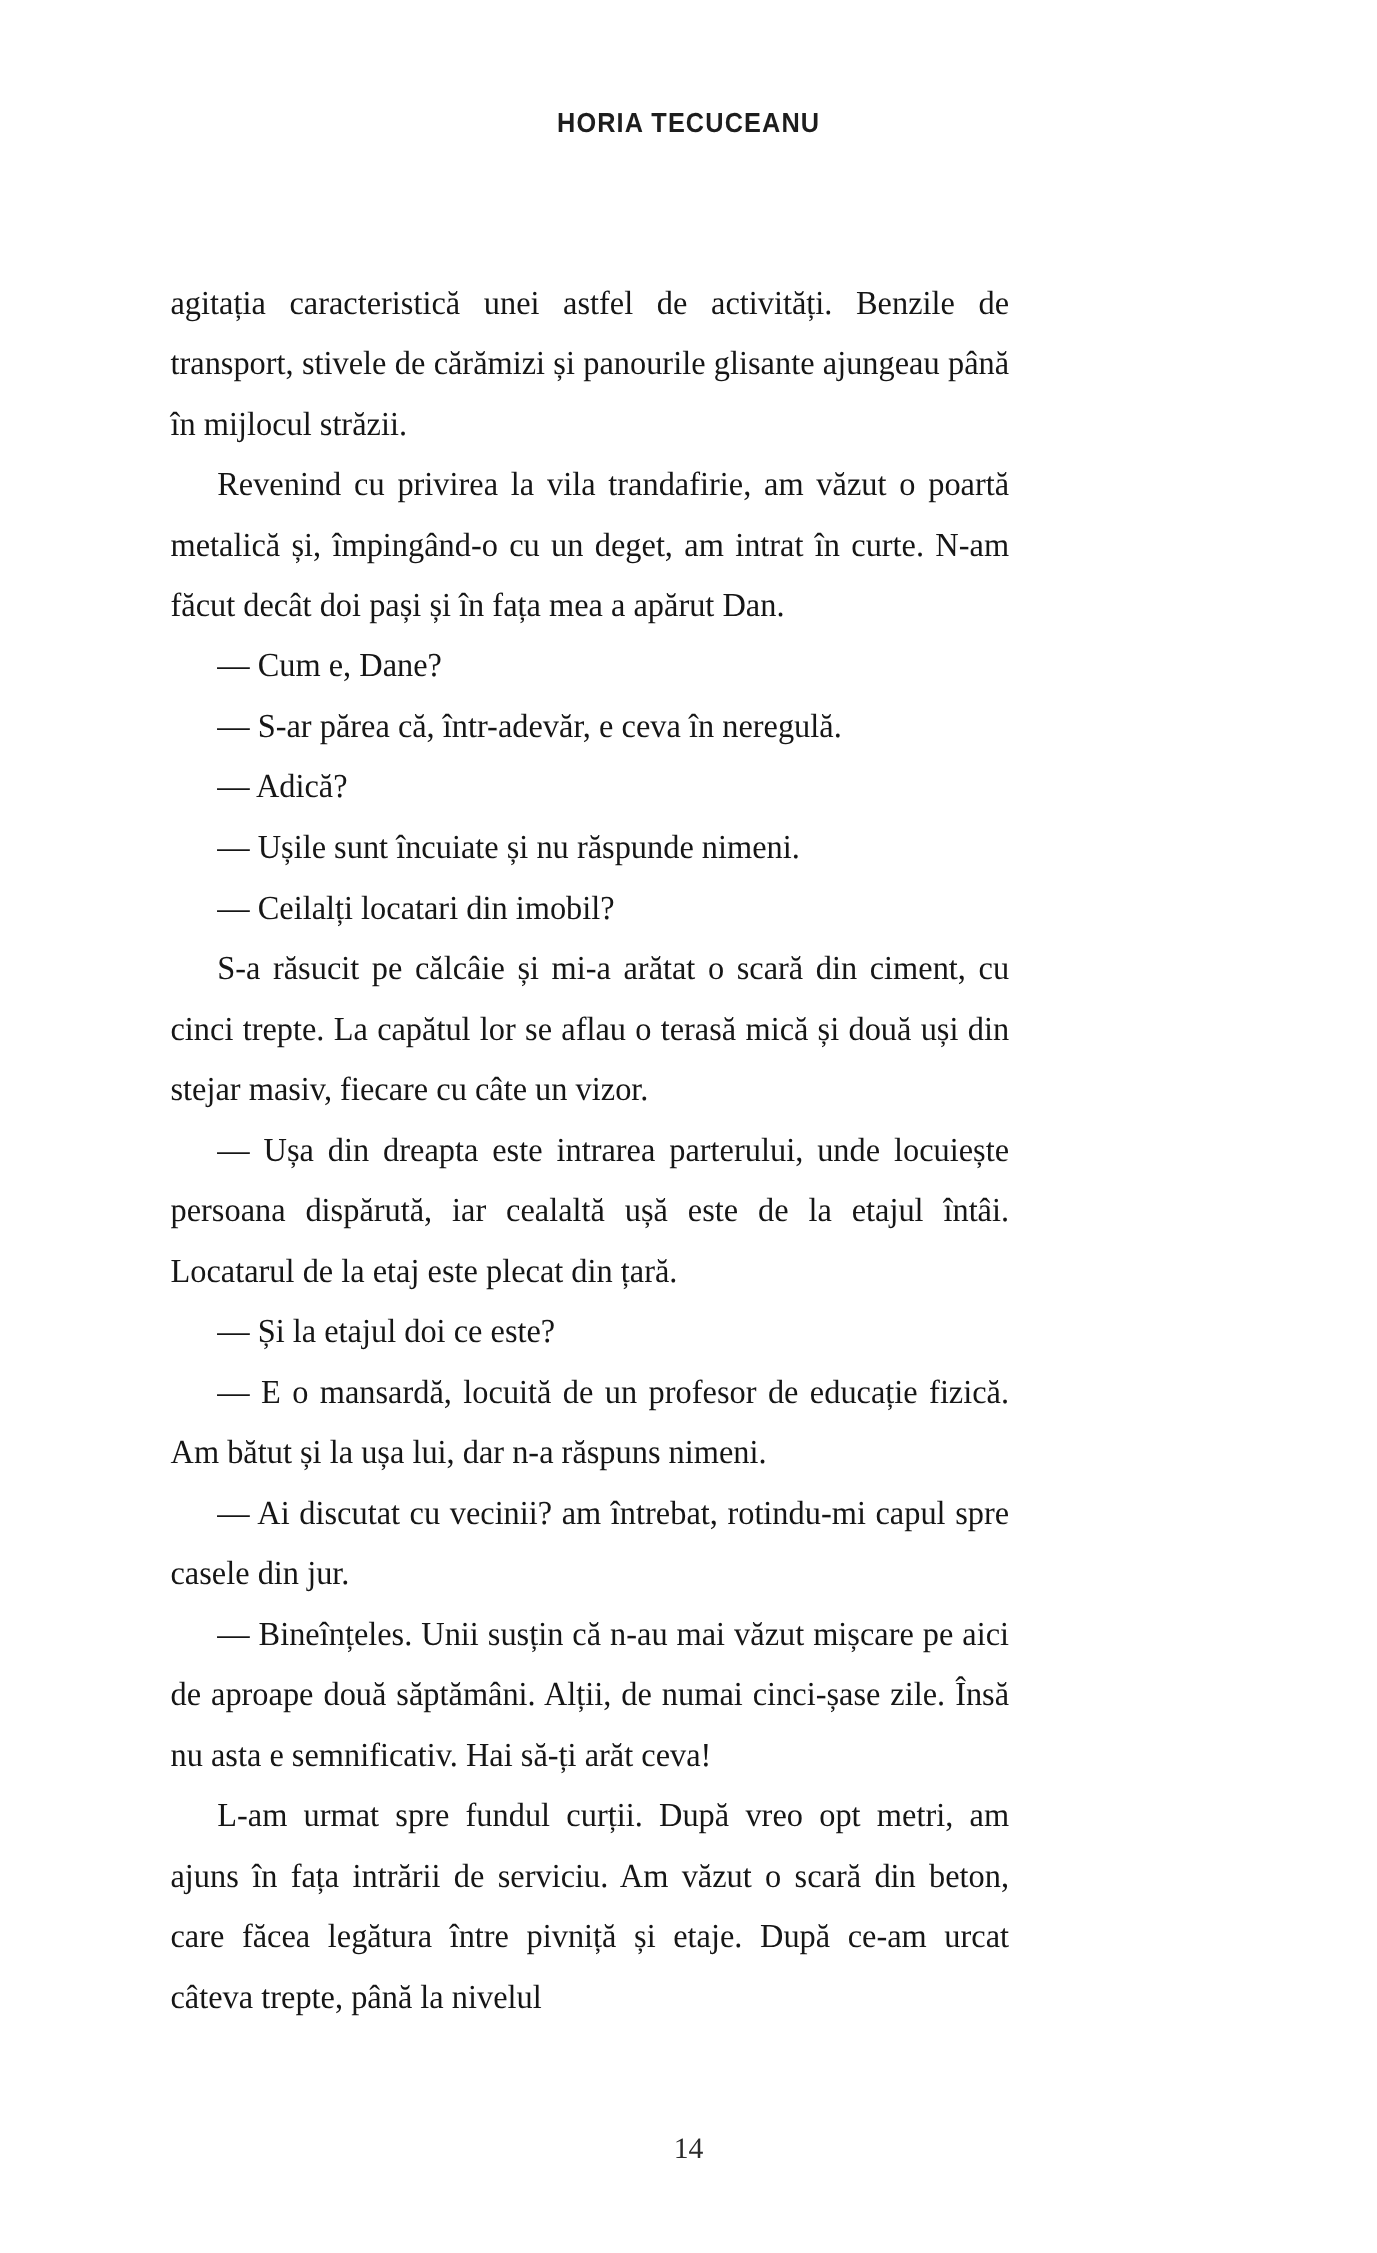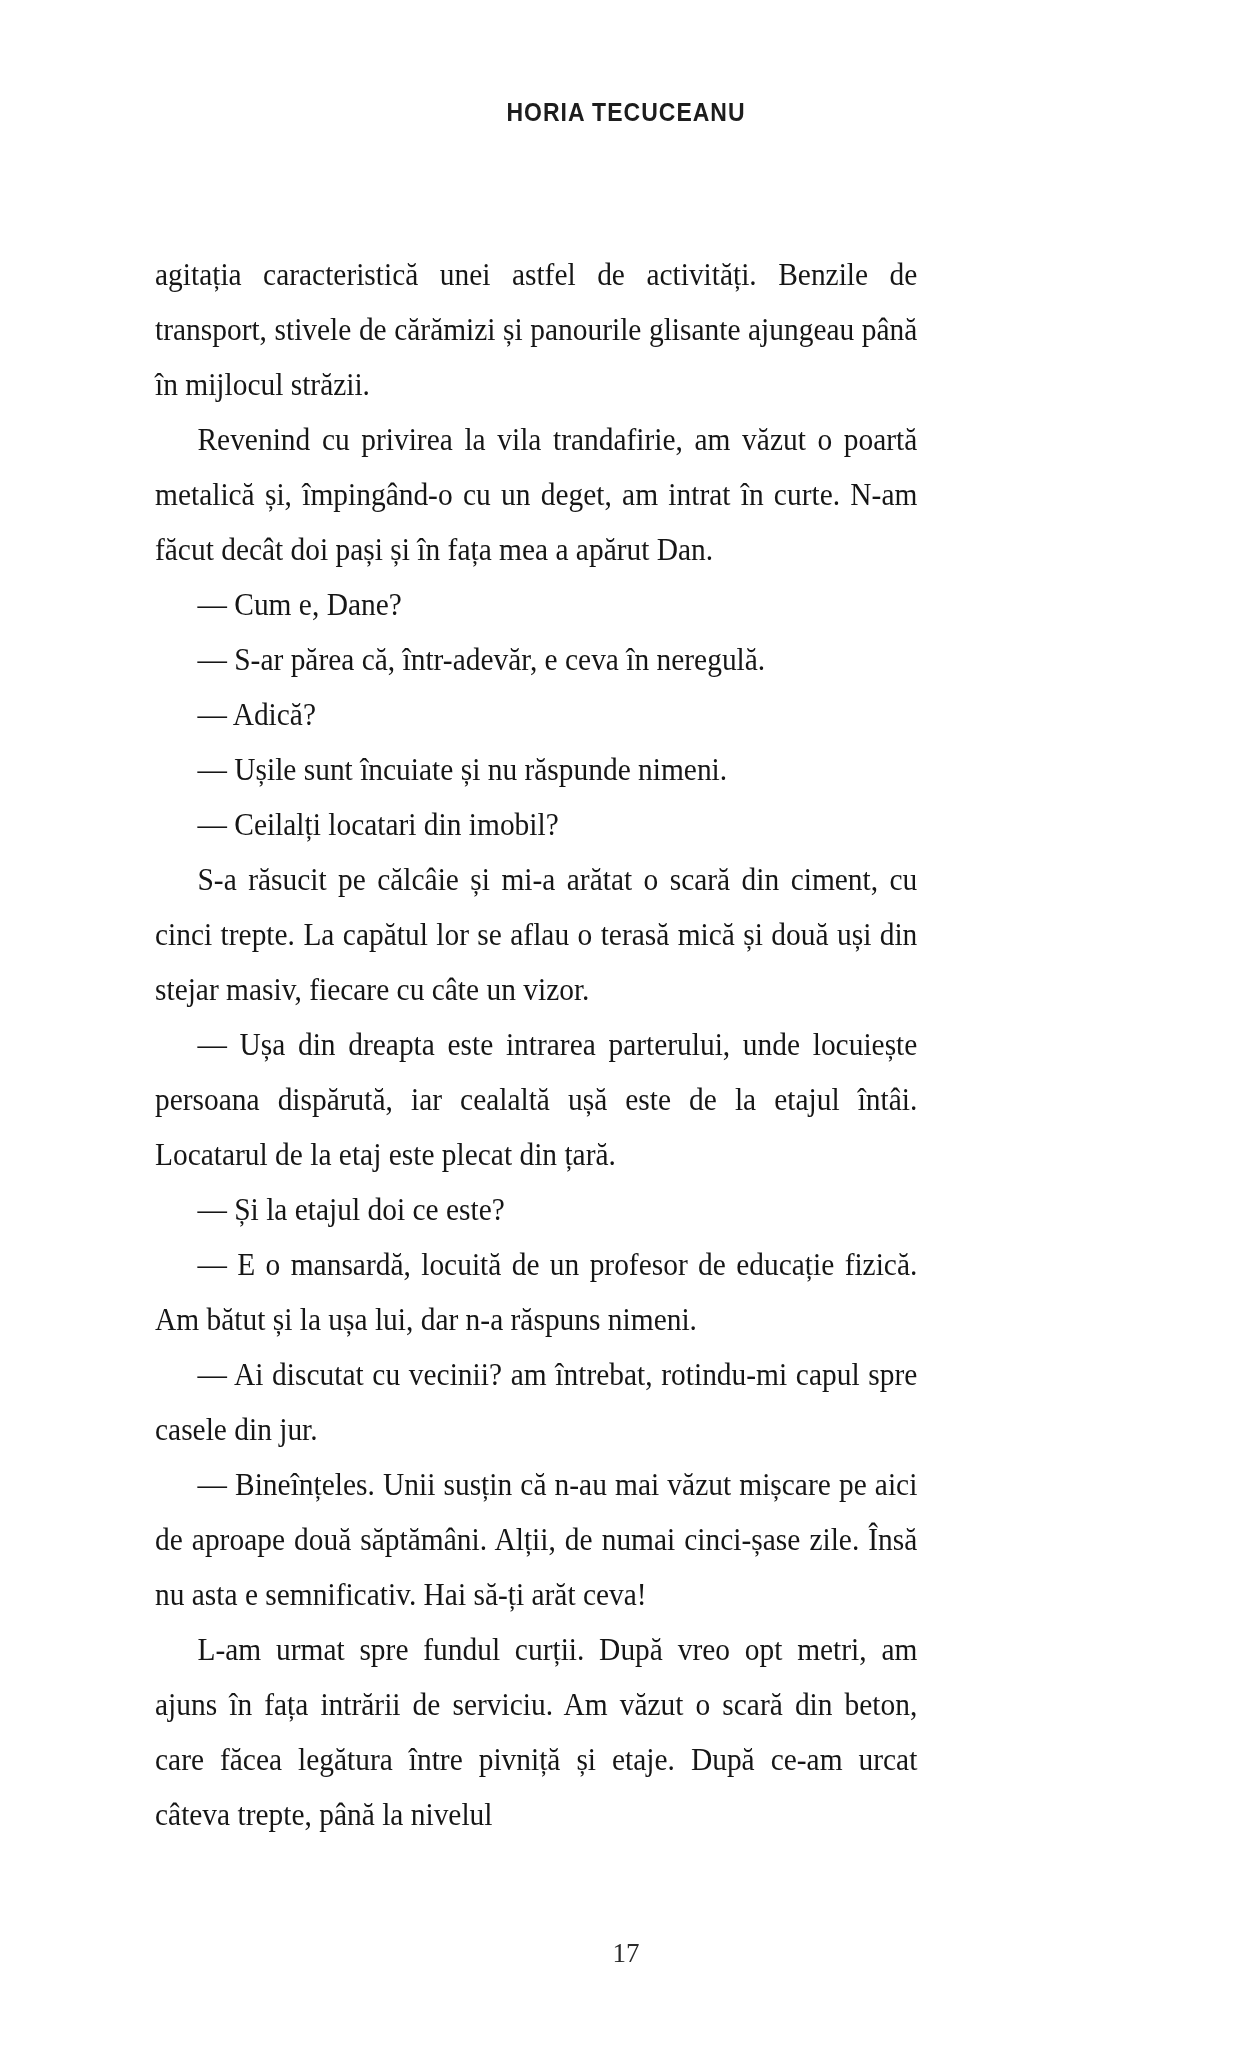--- a/index.html
+++ b/index.html
@@ -105,15 +105,15 @@
     <p class="dialog">— Ceilalți locatari din imobil?</p>
     <p class="para">S-a răsucit pe călcâie și mi-a arătat o scară din ciment, cu cinci trepte. La capătul lor se aflau o terasă mică și două uși din stejar masiv, fiecare cu câte un vizor.</p>
     <p class="dialog">— Ușa din dreapta este intrarea parterului, unde locuiește persoana dispărută, iar cealaltă ușă este de la etajul întâi. Locatarul de la etaj este plecat din țară.</p>
     <p class="dialog">— Și la etajul doi ce este?</p>
     <p class="dialog">— E o mansardă, locuită de un profesor de educație fizică. Am bătut și la ușa lui, dar n-a răspuns nimeni.</p>
     <p class="dialog">— Ai discutat cu vecinii? am întrebat, rotindu-mi capul spre casele din jur.</p>
     <p class="dialog">— Bineînțeles. Unii susțin că n-au mai văzut mișcare pe aici de aproape două săptămâni. Alții, de numai cinci-șase zile. Însă nu asta e semnificativ. Hai să-ți arăt ceva!</p>
     <p class="para">L-am urmat spre fundul curții. După vreo opt metri, am ajuns în fața intrării de serviciu. Am văzut o scară din beton, care făcea legătura între pivniță și etaje. După ce-am urcat câteva trepte, până la nivelul</p>
   </div>
 
-  <div class="folio">17</div>
+  <div class="folio">14</div>
 
 </div>
 
 </body></html>

